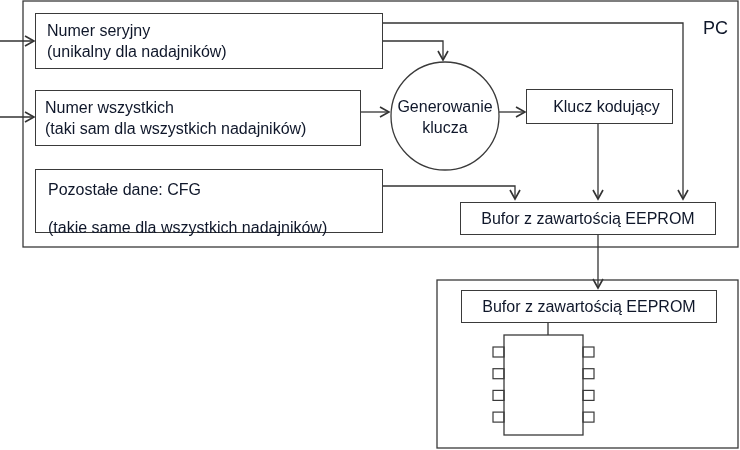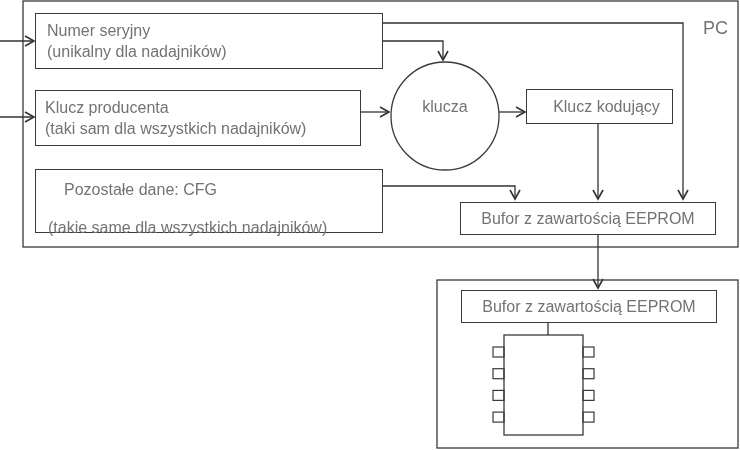--- a/index.html
+++ b/index.html
@@ -1,19 +1,19 @@
 <!DOCTYPE html>
 <html><head>
 <meta charset="utf-8">
 <style>
   html, body { margin: 0; padding: 0; background: #ffffff; }
   body { width: 740px; height: 450px; position: relative; overflow: hidden;
          font-family: "Liberation Sans", sans-serif; color: #1a1a1a; }
   .box { position: absolute; border: 1.3px solid #3a3a3a; box-sizing: border-box; background: transparent; }
-  .txt { position: absolute; font-size: 16px; line-height: 21px; color: #737373; white-space: nowrap; }
+  .txt { position: absolute; font-size: 16px; line-height: 21px; color: #0f172a; white-space: nowrap; }
   svg { position: absolute; left: 0; top: 0; }
   .center { text-align: center; }
 </style>
 </head>
 <body>
 
 <svg width="740" height="450">
   <defs>
     <marker id="arr" markerWidth="12" markerHeight="12" refX="10" refY="6" orient="auto" markerUnits="userSpaceOnUse">
       <path d="M1,1 L10,6 L1,11" fill="none" stroke="#333" stroke-width="1.6"></path>
@@ -58,28 +58,29 @@
         <rect x="583" y="412.1" width="11" height="10" fill="none" stroke="#3a3a3a" stroke-width="1.2"></rect>
       </g>
   </g>
 </svg>
 
 <div class="box" style="left:35px;top:13px;width:348px;height:56px;"></div>
 <div class="txt" style="left:47px;top:20px;">Numer seryjny</div>
 <div class="txt" style="left:47px;top:41px;">(unikalny dla nadajników)</div>
 
 <div class="box" style="left:35px;top:90px;width:326px;height:56px;"></div>
-<div class="txt" style="left:45px;top:97px;">Klucz producenta</div>
+<div class="txt" style="left:45px;top:97px;">Numer wszystkich</div>
 <div class="txt" style="left:45px;top:118px;">(taki sam dla wszystkich nadajników)</div>
 
 <div class="box" style="left:35px;top:169px;width:348px;height:64px;"></div>
-<div class="txt" style="left:64px;top:179px;">Pozostałe dane: CFG</div>
+<div class="txt" style="left:48px;top:179px;">Pozostałe dane: CFG</div>
 <div class="txt" style="left:48px;top:217px;text-align:center;">(takie same dla wszystkich nadajników)</div>
 
 <div class="txt center" style="left:391px;top:96px;width:108px;">
+  <div>Generowanie</div>
   <div>klucza</div>
 </div>
 
 <div class="box" style="left:526px;top:89px;width:147px;height:35px;"></div>
 <div class="txt center" style="left:526px;top:96px;width:161px;">Klucz kodujący</div>
 
 <div class="txt" style="left:703px;top:18px;font-size:18px;">PC</div>
 
 <div class="box" style="left:460px;top:202px;width:256px;height:33px;"></div>
 <div class="txt center" style="left:460px;top:208px;width:256px;">Bufor z zawartością EEPROM</div>

